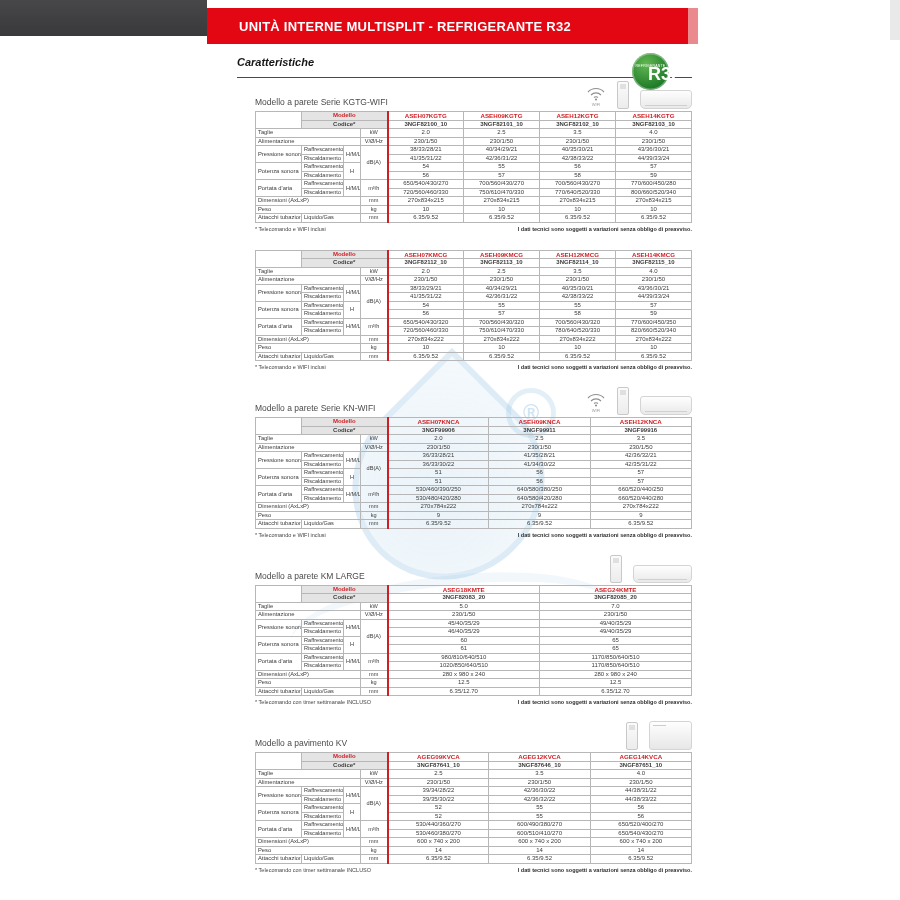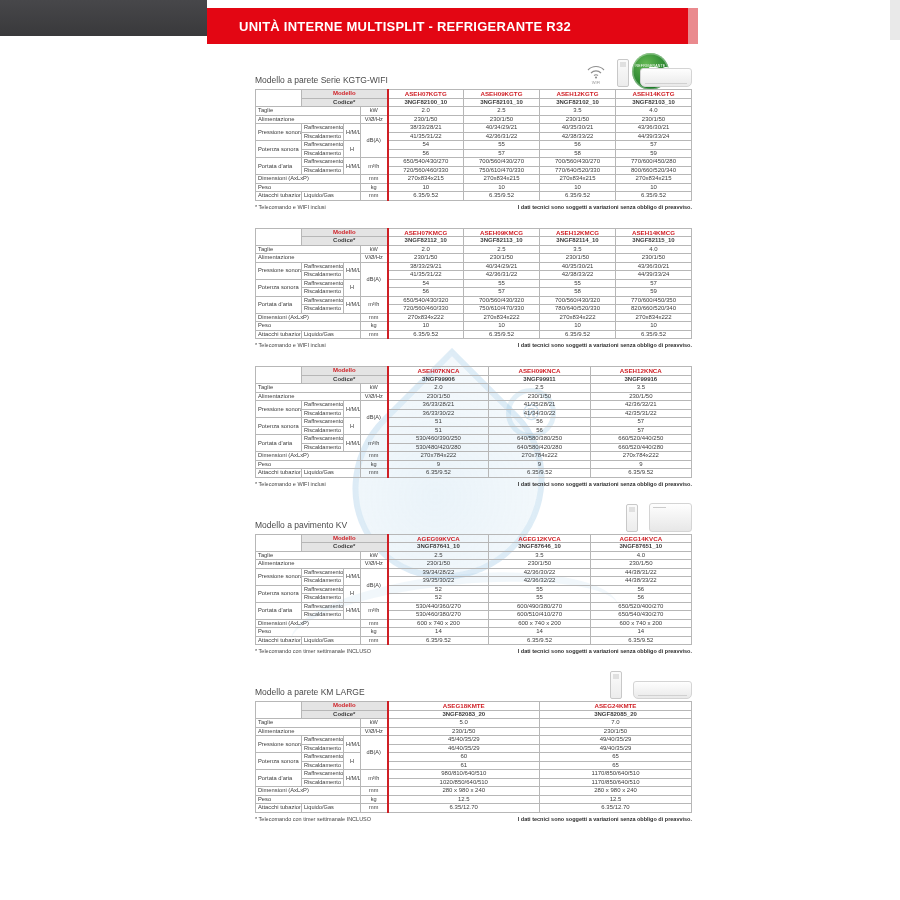--- a/index.html
+++ b/index.html
@@ -80,20 +80,23 @@
 <div class="banner">
   <span>UNITÀ INTERNE MULTISPLIT - REFRIGERANTE R32</span>
 </div>
 <div class="banner-tail"></div>
 
 <div class="wm wm-drop"></div>
 <div class="wm wm-reg">®</div>
 <div class="wm wm-wave"></div>
 
 <div class="content">
+  <div class="carat-wrap">
+    <h2 class="carat">Caratteristiche</h2>
+  </div>
   <div class="badge">
     <span class="b1">REFRIGERANTE</span>
     <span class="b2">R32</span>
   </div>
 
   <section class="sec first">
     <div class="sec-head">
       <h3 class="sec-title">Modello a parete Serie KGTG-WIFI</h3>
       <div class="sec-icons">
         <div class="wifi">
@@ -356,20 +359,36 @@
           </tr>
         </tbody>
       </table>
     <div class="foot">
       <span class="fleft">* Telecomando e WIFI inclusi</span>
       <span class="fright">I dati tecnici sono soggetti a variazioni senza obbligo di preavviso.</span>
     </div>
   </section>
 
   <section class="sec">
+    <div class="sec-head">
+      <h3 class="sec-title">Modello a parete Serie KN-WIFI</h3>
+      <div class="sec-icons">
+        <div class="wifi">
+          <svg width="20" height="15" viewBox="0 0 20 15">
+              <path d="M2 6 a11 11 0 0 1 16 0" fill="none" stroke="#8f8f8f" stroke-width="1.1"></path>
+              <path d="M5 9 a7 7 0 0 1 10 0" fill="none" stroke="#8f8f8f" stroke-width="1.1"></path>
+              <path d="M8 11.5 a3.2 3.2 0 0 1 4 0" fill="none" stroke="#8f8f8f" stroke-width="1.1"></path>
+              <circle cx="10" cy="13.5" r="1.1" fill="#8f8f8f"></circle>
+            </svg>
+          <span class="wifi-cap">WIFI</span>
+        </div>
+        <div class="remote"></div>
+        <div class="unit-wall"></div>
+      </div>
+    </div>
     <table class="spec">
         <colgroup>
           <col style="width: 46px;">
           <col style="width: 42px;">
           <col style="width: 17px;">
           <col style="width: 27px;">
           <col>
           <col>
           <col>
         </colgroup>
@@ -464,20 +483,126 @@
             <td class="sub" colspan="2">Liquido/Gas</td>
             <td class="unit">mm</td>
             <td class="val rdiv">6.35/9.52</td>
             <td class="val">6.35/9.52</td>
             <td class="val">6.35/9.52</td>
           </tr>
         </tbody>
       </table>
     <div class="foot">
       <span class="fleft">* Telecomando e WIFI inclusi</span>
+      <span class="fright">I dati tecnici sono soggetti a variazioni senza obbligo di preavviso.</span>
+    </div>
+  </section>
+
+  <section class="sec">
+    <div class="sec-head">
+      <h3 class="sec-title">Modello a parete KM LARGE</h3>
+      <div class="sec-icons">
+        <div class="remote"></div>
+        <div class="unit-wall lg"></div>
+      </div>
+    </div>
+    <table class="spec">
+        <colgroup>
+          <col style="width: 46px;">
+          <col style="width: 42px;">
+          <col style="width: 17px;">
+          <col style="width: 27px;">
+          <col>
+          <col>
+        </colgroup>
+        <tbody>
+          <tr>
+            <td rowspan="2"></td>
+            <td class="hdrg mod" colspan="3">Modello</td>
+            <td class="model rdiv">ASEG18KMTE</td>
+            <td class="model">ASEG24KMTE</td>
+          </tr>
+          <tr>
+            <td class="hdrg" colspan="3">Codice*</td>
+            <td class="code rdiv">3NGF82083_20</td>
+            <td class="code">3NGF82085_20</td>
+          </tr>
+          <tr>
+            <td class="lbl" colspan="3">Taglie</td>
+            <td class="unit">kW</td>
+            <td class="val rdiv">5.0</td>
+            <td class="val">7.0</td>
+          </tr>
+          <tr>
+            <td class="lbl" colspan="3">Alimentazione</td>
+            <td class="unit">V/Ø/Hz</td>
+            <td class="val rdiv">230/1/50</td>
+            <td class="val">230/1/50</td>
+          </tr>
+          <tr>
+            <td class="lbl" rowspan="2">Pressione sonora</td>
+            <td class="sub">Raffrescamento</td>
+            <td class="unit" rowspan="2">H/M/L/Q</td>
+            <td class="unit" rowspan="4">dB(A)</td>
+            <td class="val rdiv">45/40/35/29</td>
+            <td class="val">49/40/35/29</td>
+          </tr>
+          <tr>
+            <td class="sub">Riscaldamento</td>
+            <td class="val rdiv">46/40/35/29</td>
+            <td class="val">49/40/35/29</td>
+          </tr>
+          <tr>
+            <td class="lbl" rowspan="2">Potenza sonora</td>
+            <td class="sub">Raffrescamento</td>
+            <td class="unit" rowspan="2">H</td>
+            <td class="val rdiv">60</td>
+            <td class="val">65</td>
+          </tr>
+          <tr>
+            <td class="sub">Riscaldamento</td>
+            <td class="val rdiv">61</td>
+            <td class="val">65</td>
+          </tr>
+          <tr>
+            <td class="lbl" rowspan="2">Portata d'aria</td>
+            <td class="sub">Raffrescamento</td>
+            <td class="unit" rowspan="2">H/M/L/Q</td>
+            <td class="unit" rowspan="2">m³/h</td>
+            <td class="val rdiv">980/810/640/510</td>
+            <td class="val">1170/850/640/510</td>
+          </tr>
+          <tr>
+            <td class="sub">Riscaldamento</td>
+            <td class="val rdiv">1020/850/640/510</td>
+            <td class="val">1170/850/640/510</td>
+          </tr>
+          <tr>
+            <td class="lbl" colspan="3">Dimensioni (AxLxP)</td>
+            <td class="unit">mm</td>
+            <td class="val rdiv">280 x 980 x 240</td>
+            <td class="val">280 x 980 x 240</td>
+          </tr>
+          <tr>
+            <td class="lbl" colspan="3">Peso</td>
+            <td class="unit">kg</td>
+            <td class="val rdiv">12.5</td>
+            <td class="val">12.5</td>
+          </tr>
+          <tr>
+            <td class="lbl">Attacchi tubazioni</td>
+            <td class="sub" colspan="2">Liquido/Gas</td>
+            <td class="unit">mm</td>
+            <td class="val rdiv">6.35/12.70</td>
+            <td class="val">6.35/12.70</td>
+          </tr>
+        </tbody>
+      </table>
+    <div class="foot">
+      <span class="fleft">* Telecomando con timer settimanale INCLUSO</span>
       <span class="fright">I dati tecnici sono soggetti a variazioni senza obbligo di preavviso.</span>
     </div>
   </section>
 
   <section class="sec">
     <div class="sec-head">
       <h3 class="sec-title">Modello a pavimento KV</h3>
       <div class="sec-icons">
         <div class="remote"></div>
         <div class="unit-floor"></div>
@@ -587,119 +712,13 @@
             <td class="val">6.35/9.52</td>
             <td class="val">6.35/9.52</td>
           </tr>
         </tbody>
       </table>
     <div class="foot">
       <span class="fleft">* Telecomando con timer settimanale INCLUSO</span>
       <span class="fright">I dati tecnici sono soggetti a variazioni senza obbligo di preavviso.</span>
     </div>
   </section>
-
-  <section class="sec">
-    <div class="sec-head">
-      <h3 class="sec-title">Modello a parete KM LARGE</h3>
-      <div class="sec-icons">
-        <div class="remote"></div>
-        <div class="unit-wall lg"></div>
-      </div>
-    </div>
-    <table class="spec">
-        <colgroup>
-          <col style="width: 46px;">
-          <col style="width: 42px;">
-          <col style="width: 17px;">
-          <col style="width: 27px;">
-          <col>
-          <col>
-        </colgroup>
-        <tbody>
-          <tr>
-            <td rowspan="2"></td>
-            <td class="hdrg mod" colspan="3">Modello</td>
-            <td class="model rdiv">ASEG18KMTE</td>
-            <td class="model">ASEG24KMTE</td>
-          </tr>
-          <tr>
-            <td class="hdrg" colspan="3">Codice*</td>
-            <td class="code rdiv">3NGF82083_20</td>
-            <td class="code">3NGF82085_20</td>
-          </tr>
-          <tr>
-            <td class="lbl" colspan="3">Taglie</td>
-            <td class="unit">kW</td>
-            <td class="val rdiv">5.0</td>
-            <td class="val">7.0</td>
-          </tr>
-          <tr>
-            <td class="lbl" colspan="3">Alimentazione</td>
-            <td class="unit">V/Ø/Hz</td>
-            <td class="val rdiv">230/1/50</td>
-            <td class="val">230/1/50</td>
-          </tr>
-          <tr>
-            <td class="lbl" rowspan="2">Pressione sonora</td>
-            <td class="sub">Raffrescamento</td>
-            <td class="unit" rowspan="2">H/M/L/Q</td>
-            <td class="unit" rowspan="4">dB(A)</td>
-            <td class="val rdiv">45/40/35/29</td>
-            <td class="val">49/40/35/29</td>
-          </tr>
-          <tr>
-            <td class="sub">Riscaldamento</td>
-            <td class="val rdiv">46/40/35/29</td>
-            <td class="val">49/40/35/29</td>
-          </tr>
-          <tr>
-            <td class="lbl" rowspan="2">Potenza sonora</td>
-            <td class="sub">Raffrescamento</td>
-            <td class="unit" rowspan="2">H</td>
-            <td class="val rdiv">60</td>
-            <td class="val">65</td>
-          </tr>
-          <tr>
-            <td class="sub">Riscaldamento</td>
-            <td class="val rdiv">61</td>
-            <td class="val">65</td>
-          </tr>
-          <tr>
-            <td class="lbl" rowspan="2">Portata d'aria</td>
-            <td class="sub">Raffrescamento</td>
-            <td class="unit" rowspan="2">H/M/L/Q</td>
-            <td class="unit" rowspan="2">m³/h</td>
-            <td class="val rdiv">980/810/640/510</td>
-            <td class="val">1170/850/640/510</td>
-          </tr>
-          <tr>
-            <td class="sub">Riscaldamento</td>
-            <td class="val rdiv">1020/850/640/510</td>
-            <td class="val">1170/850/640/510</td>
-          </tr>
-          <tr>
-            <td class="lbl" colspan="3">Dimensioni (AxLxP)</td>
-            <td class="unit">mm</td>
-            <td class="val rdiv">280 x 980 x 240</td>
-            <td class="val">280 x 980 x 240</td>
-          </tr>
-          <tr>
-            <td class="lbl" colspan="3">Peso</td>
-            <td class="unit">kg</td>
-            <td class="val rdiv">12.5</td>
-            <td class="val">12.5</td>
-          </tr>
-          <tr>
-            <td class="lbl">Attacchi tubazioni</td>
-            <td class="sub" colspan="2">Liquido/Gas</td>
-            <td class="unit">mm</td>
-            <td class="val rdiv">6.35/12.70</td>
-            <td class="val">6.35/12.70</td>
-          </tr>
-        </tbody>
-      </table>
-    <div class="foot">
-      <span class="fleft">* Telecomando con timer settimanale INCLUSO</span>
-      <span class="fright">I dati tecnici sono soggetti a variazioni senza obbligo di preavviso.</span>
-    </div>
-  </section>
 </div>
 
 </body></html>

